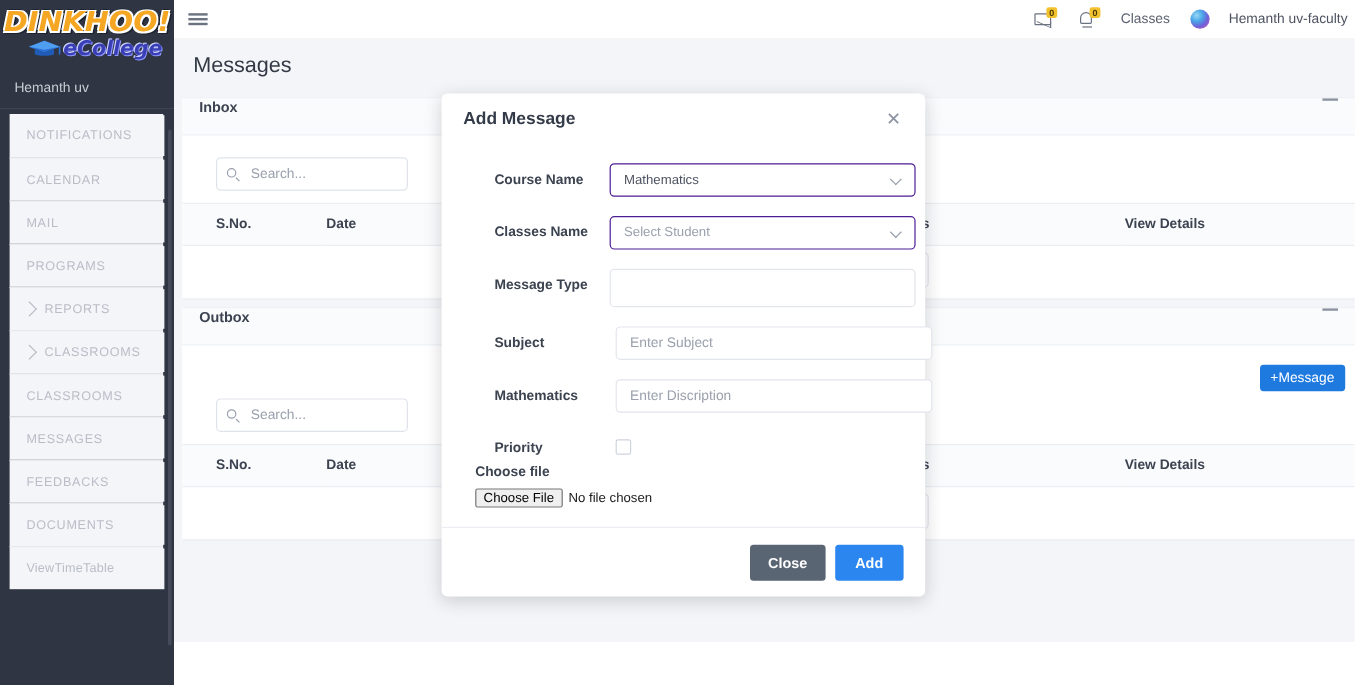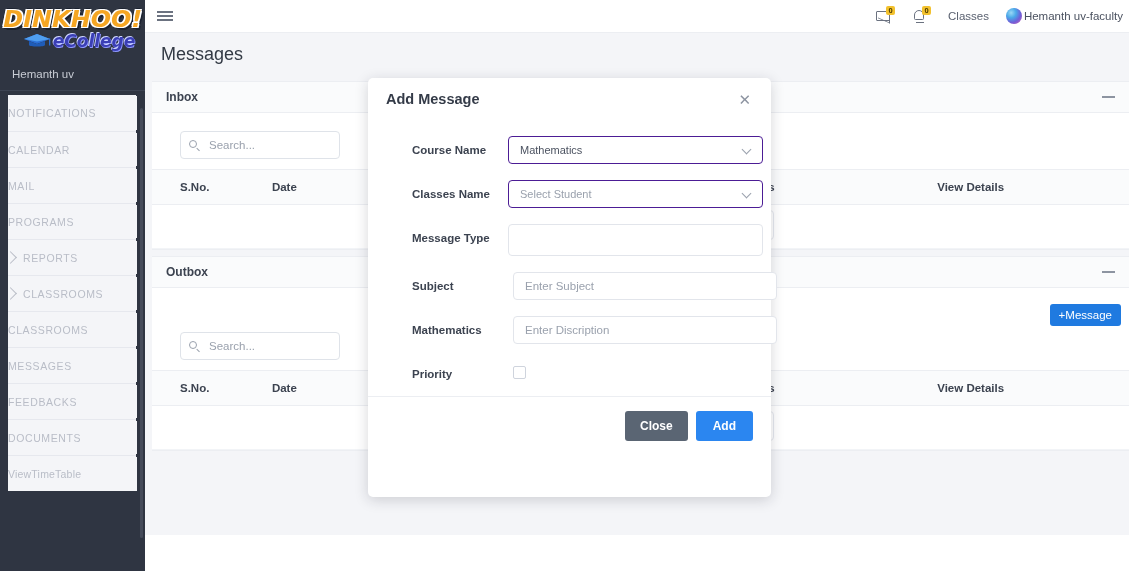--- a/index.html
+++ b/index.html
@@ -50,20 +50,21 @@
     color:#c8ccd4; font-size:11.5px; padding:12px 0 10px 12px;
     border-bottom:1px solid #3d4453;
   }
   .nav-list { padding-top:4px; position:relative; }
   .nav-item {
     position:relative;
     background:#f4f5f8;
     margin:0 8px 0 8px;
     height:36px;
     display:flex; align-items:center;
+    padding-left:14px;
     color:#b9bdc7;
     font-size:10.5px;
     letter-spacing:0.6px;
     border-top:1px solid #e6e8ee;
     cursor:pointer;
     user-select:none;
   }
   .nav-item:first-child { border-top:none; }
   .nav-item .chev {
     display:inline-block; width:9px; height:9px;
@@ -113,21 +114,21 @@
     border-bottom:1.3px solid #6b7280;
   }
   .cnt-badge {
     position:absolute; left:10px; top:-2px;
     background:#f2c12e; color:#4a3a00;
     font-size:7.5px; font-weight:bold;
     border-radius:2px; padding:0 2px; line-height:9px; min-width:9px;
     text-align:center;
   }
   .classes-link { cursor:pointer; color:#5a6170; }
-  .user-box { display:flex; align-items:center; gap:2px; cursor:pointer;justify-content:flex-end; }
+  .user-box { display:flex; align-items:center; gap:16px; cursor:pointer;justify-content:flex-end; }
   .avatar {
     width:16px; height:16px; border-radius:50%;
     background: radial-gradient(circle at 32% 30%, #9ad8f5 0%, #4aa8e8 32%, #6f5fd8 62%, #e05fb0 100%);
   }
   .user-label { font-size:11.5px; color:#4b5260; }
 
   
   .page-header {
     position:absolute; left:145px; top:33px; width:984px; height:42px;
     background:#f4f5f8; display:flex; align-items:center;
@@ -138,21 +139,21 @@
   .content {
     position:absolute; left:145px; top:75px; width:984px; height:496px;
     background:#f4f5f8; padding:6px 0 0 0;
   }
   .panel {
     background:#ffffff; margin:0 0 0 7px; width:977px;
     border:1px solid #eceef2; border-left:none; border-right:none;
   }
   .panel-head {
     height:31px; background:#fafbfc; border-bottom:1px solid #eceef2;
-    display:flex; align-items:center; padding:0 14px;
+    display:flex; padding:0 14px;
   }
   .panel-title { font-size:12px; color:#3c4350; font-weight:bold; }
   .collapse-btn {
     margin-left:auto; width:13px; height:2px; background:#8d94a1; cursor:pointer;
   }
   .panel-body { background:#ffffff; padding:0; position:relative; }
 
   .search-row { padding:18px 0 10px 28px; }
   .search-box {
     position:relative; width:160px; height:28px;
@@ -499,20 +500,27 @@
         </div>
       </div>
 
       <div class="frow" style="margin-bottom:12px;">
         <div class="flabel">Priority</div>
         <div class="fctrl">
           <div class="chk"></div>
         </div>
       </div>
 
+      <div class="file-block">
+        <div class="file-label">Choose file</div>
+        <div class="file-ctrl">
+          <button class="file-btn">Choose File</button>
+          <span class="file-txt">No file chosen</span>
+        </div>
+      </div>
 
       <div class="modal-foot">
         <button class="btn btn-close">Close</button>
         <button class="btn btn-add">Add</button>
       </div>
     </div>
   </div>
 
 </div>
 

